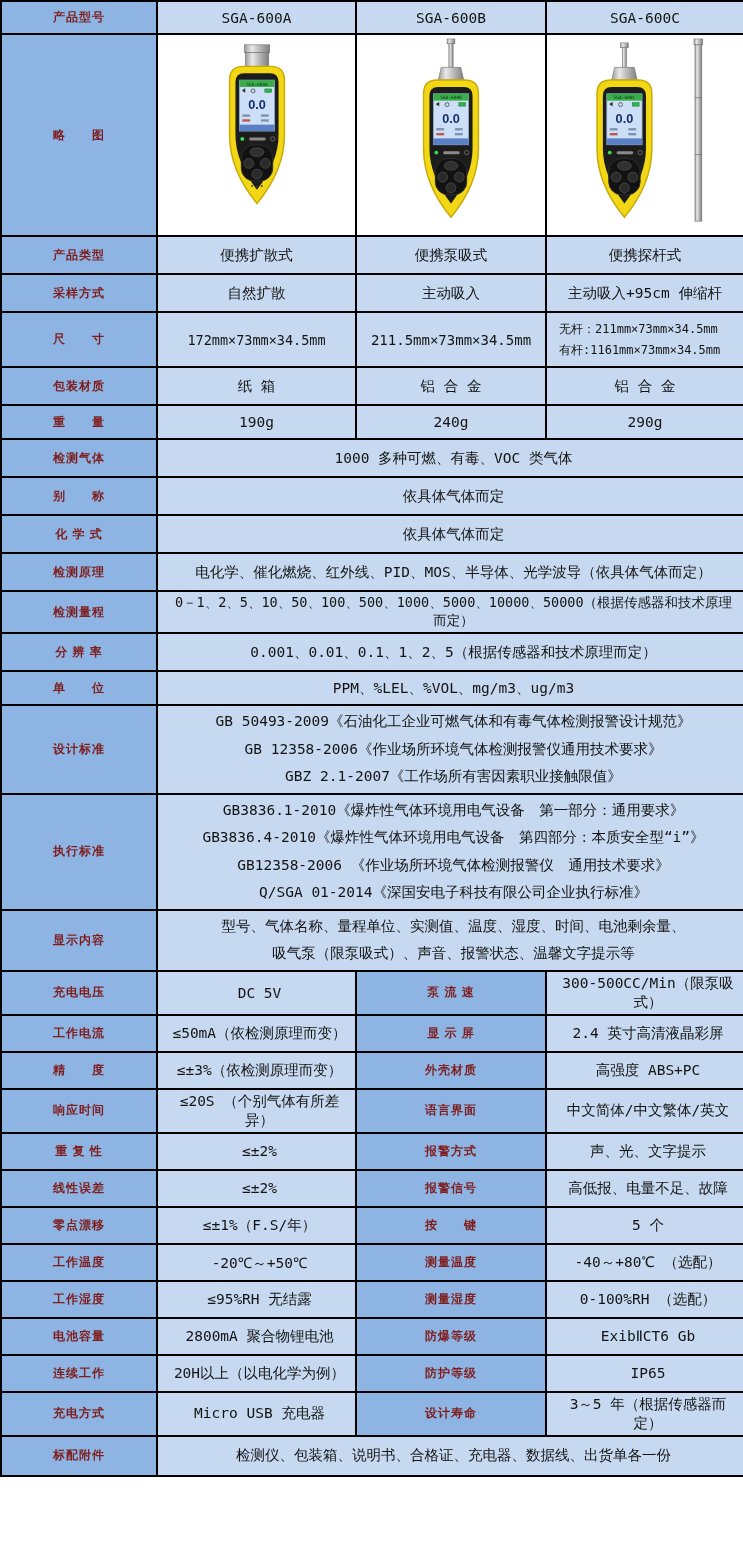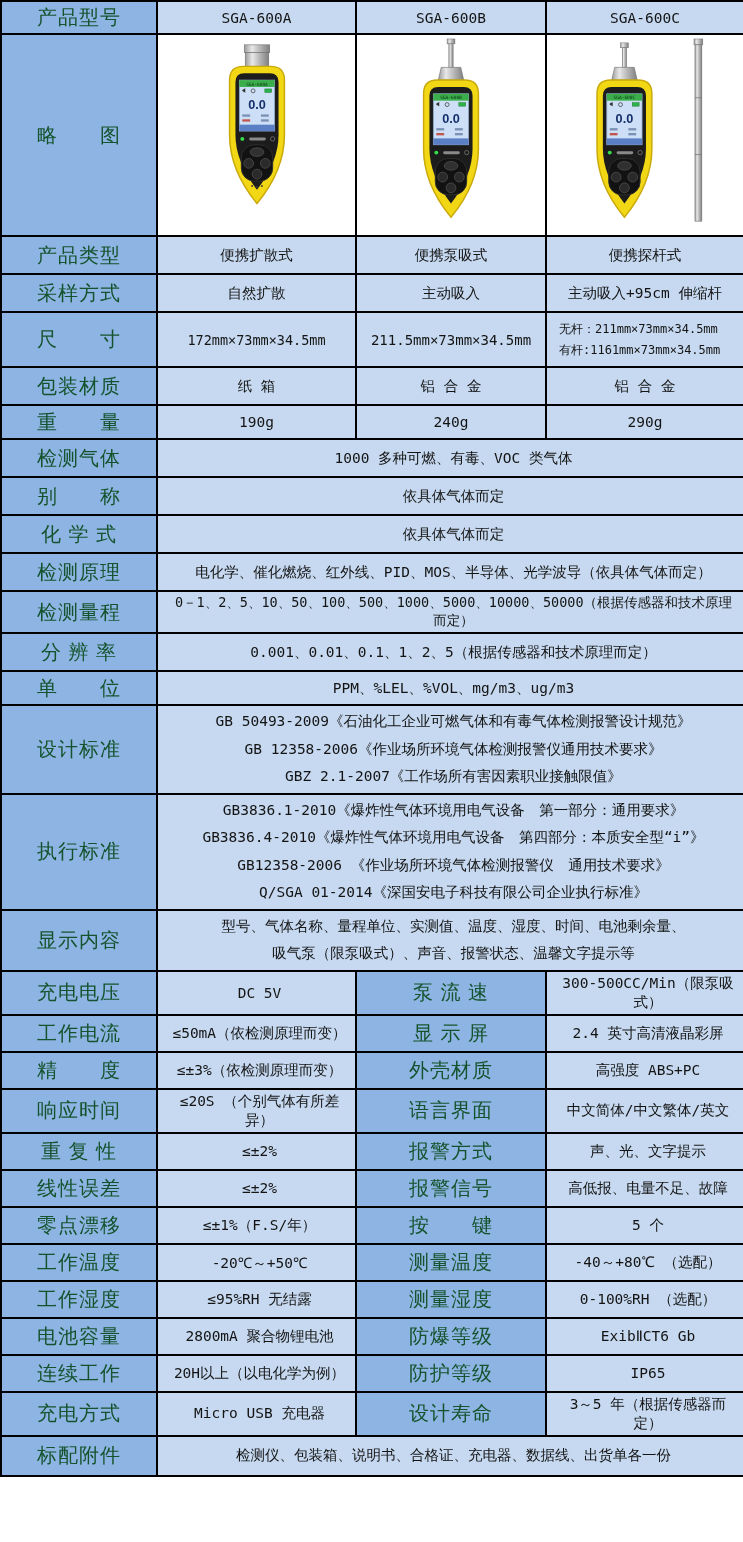--- a/index.html
+++ b/index.html
@@ -1,20 +1,20 @@
 <!DOCTYPE html>
 <html><head>
 <meta charset="utf-8">
 <style>
   html,body{margin:0;padding:0;background:#fff;}
   .sheet{width:743px;box-sizing:border-box;}
   table.spec{width:743px;border-collapse:collapse;table-layout:fixed;
     font-family:"Liberation Sans","DejaVu Sans",sans-serif;}
   table.spec td{border:2px solid #000;overflow:hidden;padding:2px 6px;vertical-align:middle;box-sizing:border-box;}
-  td.lbl{background:#8DB4E2;font-weight:normal;text-align:center;font-size:20px;color:#14532d;letter-spacing:1px;}
+  td.lbl{background:#8DB4E2;font-weight:bold;text-align:center;font-size:12px;color:#7f1d1d;letter-spacing:1px;}
   td.val{background:#C6D9F0;font-size:14.5px;color:#141414;
     font-family:"DejaVu Sans Mono","Liberation Mono",monospace;}
   td.val.c{text-align:center;}
   td.val.l{text-align:center;padding-left:12px;}
   td.pic{background:#ffffff;text-align:center;padding:0;margin-top:48px;}
   .lines div{line-height:1.9;}
   .dim-lines div{line-height:1.7;font-size:12px;text-align:left;padding-left:6px;}
   tr.r-header{height:33px;} tr.r-sketch{height:202px;}
   tr.r38{height:38px;} tr.r34{height:34px;margin-left:24px;} tr.r-dim{height:55px;}
   tr.r-design{height:74px;} tr.r-exec{height:102px;} tr.r-disp{height:56px;}

